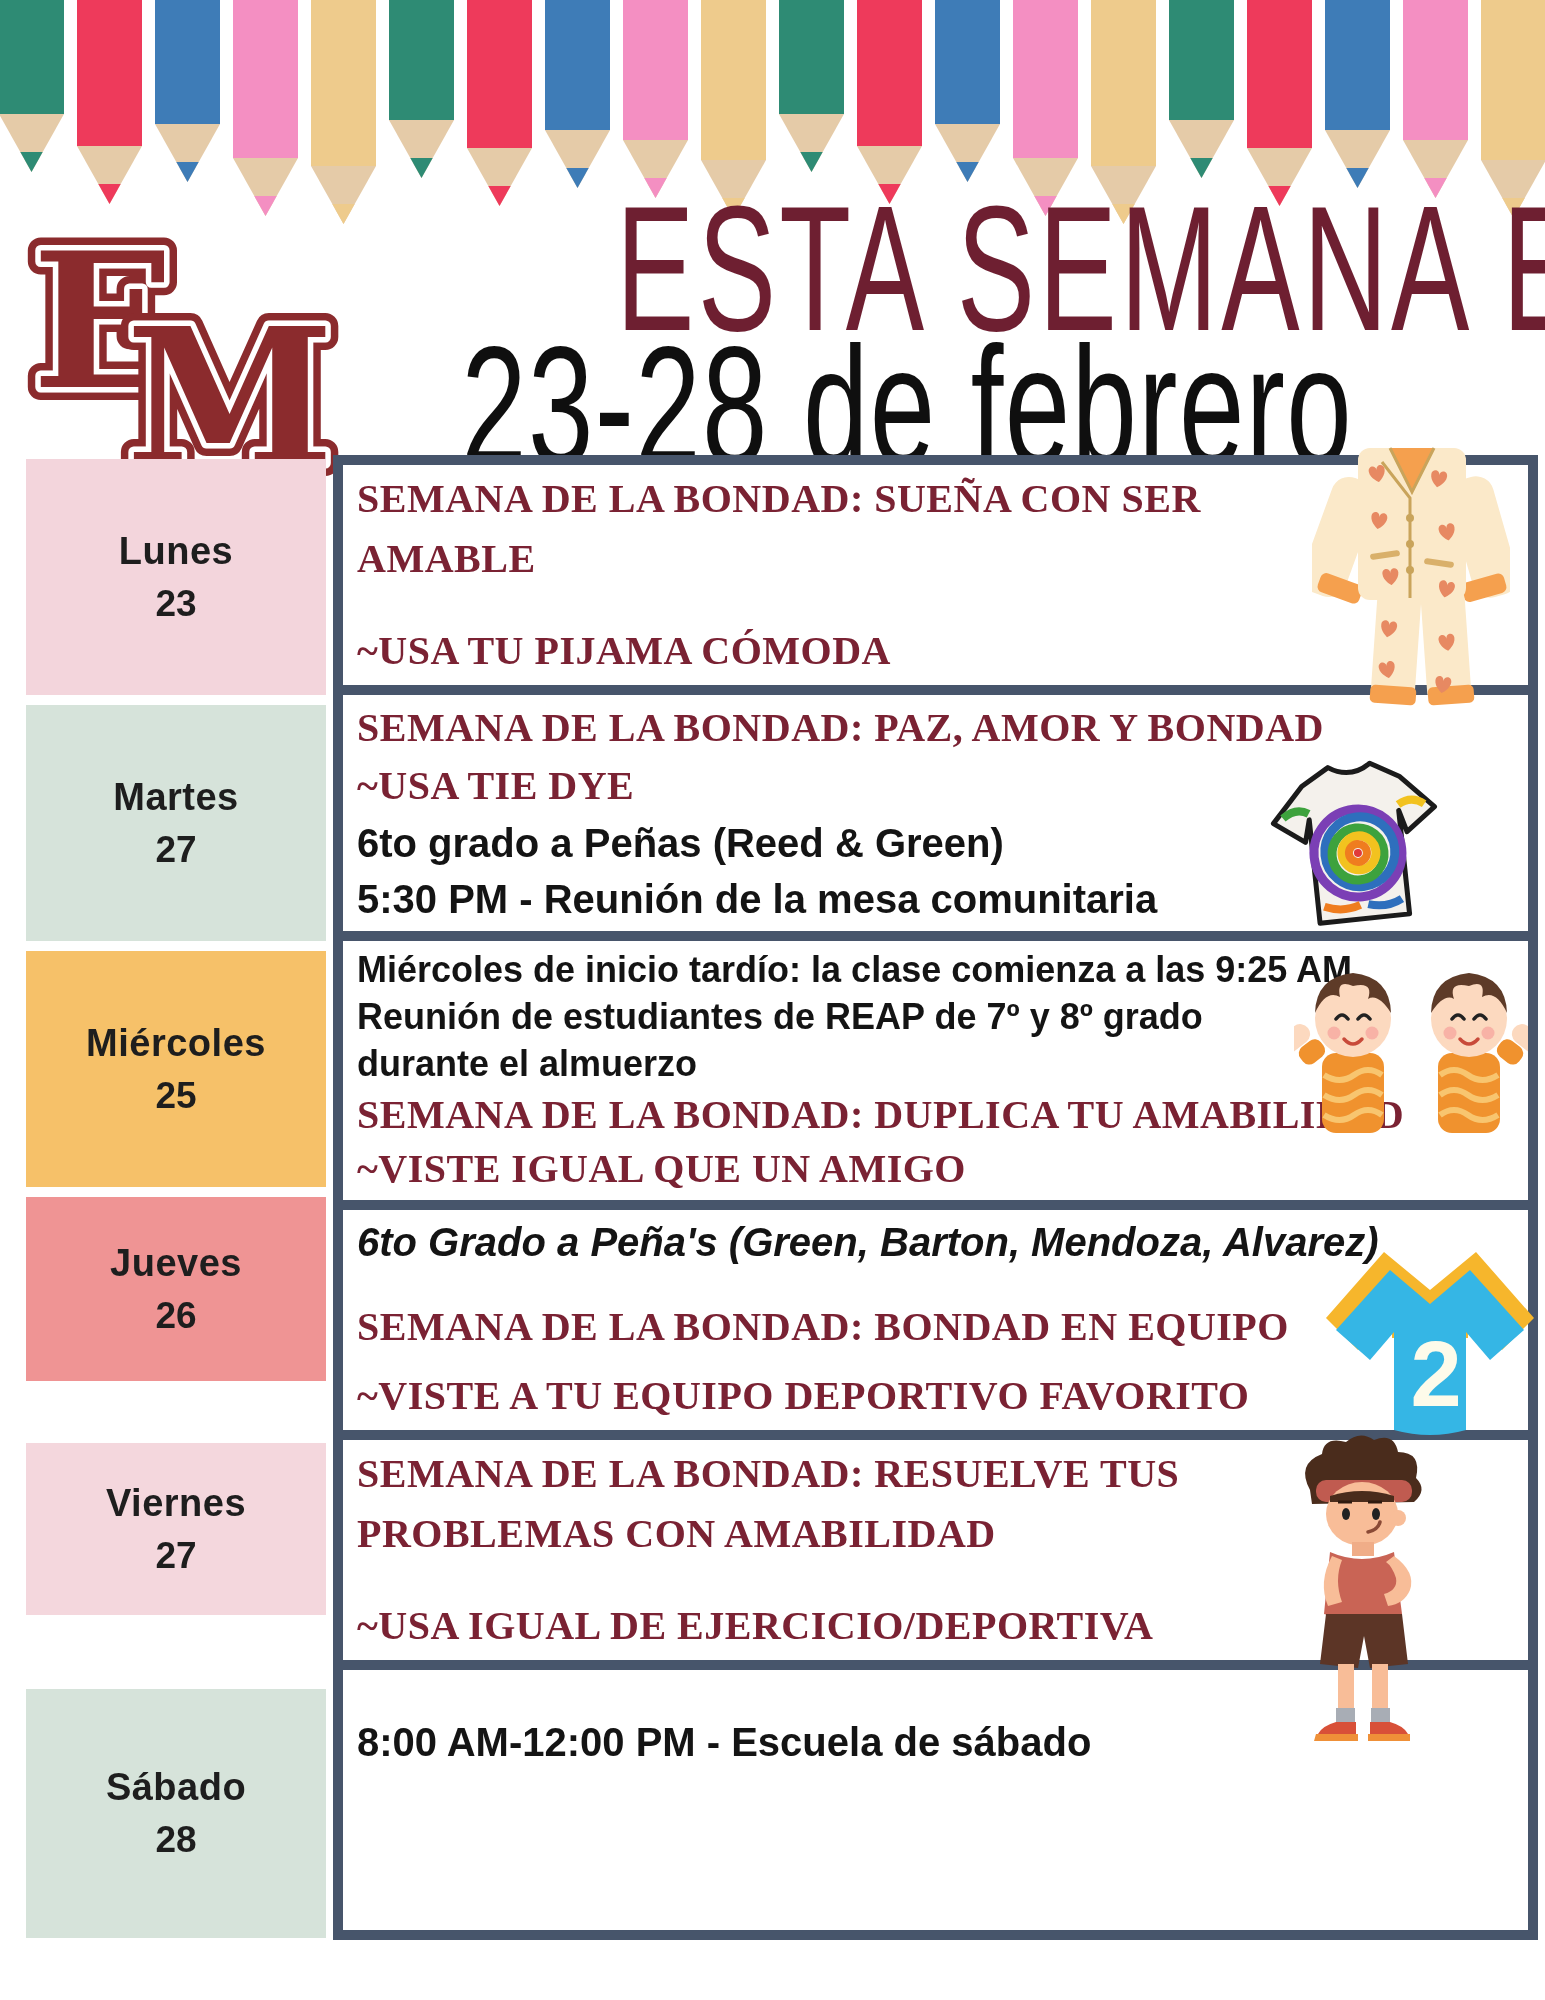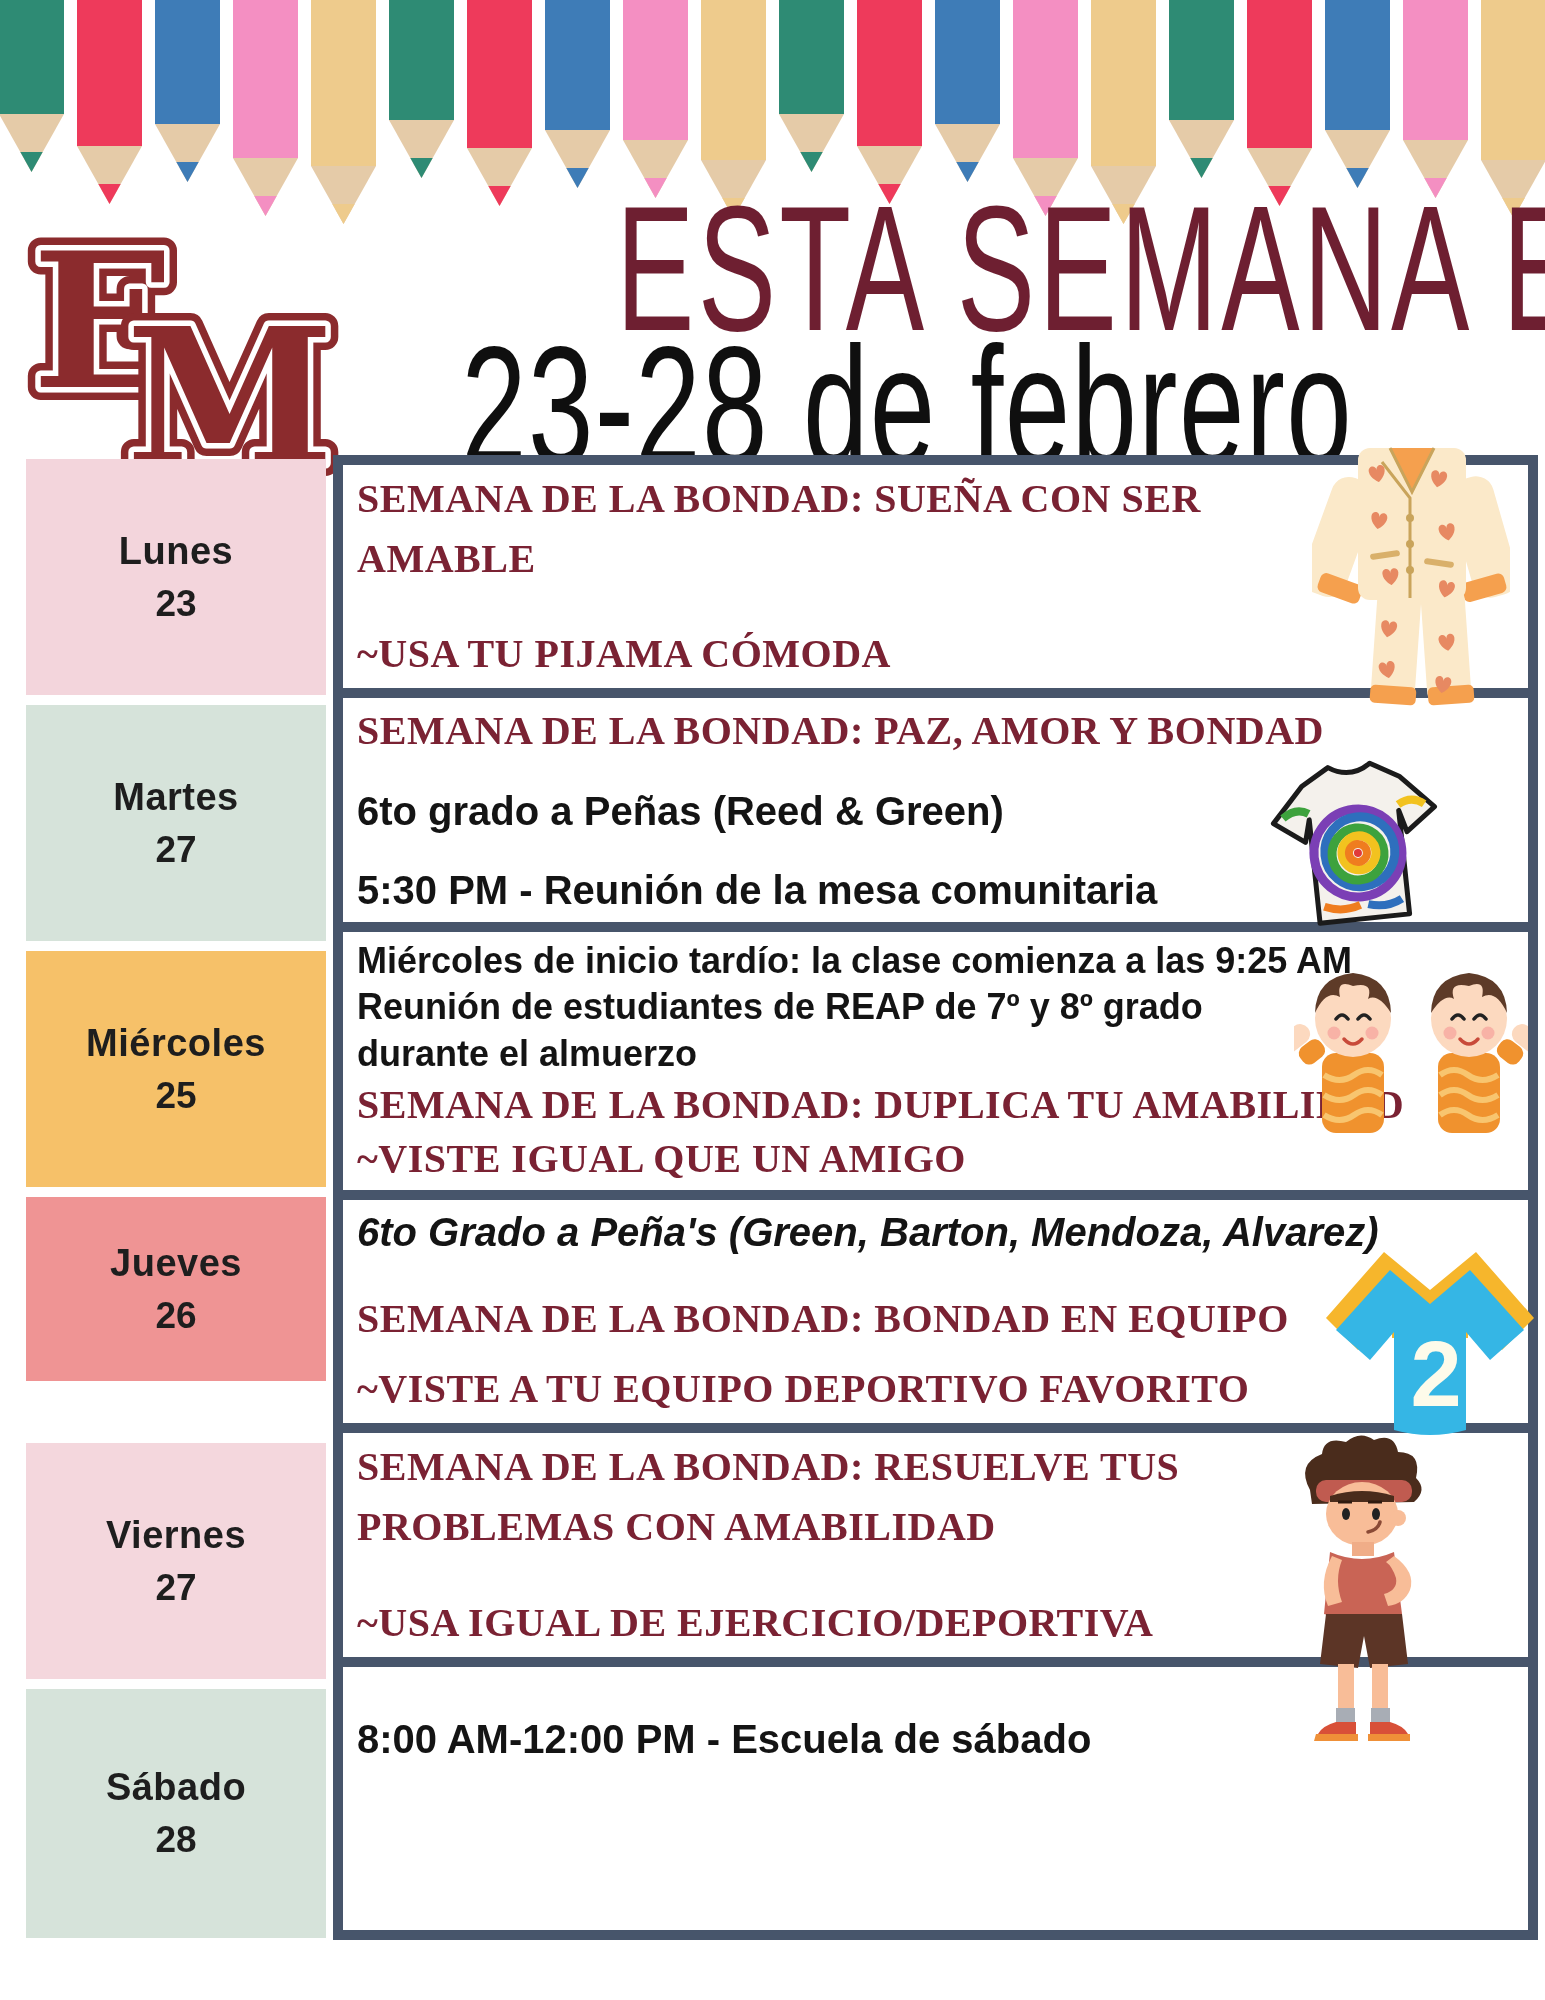--- a/index.html
+++ b/index.html
@@ -41,21 +41,21 @@
     position:absolute; left:26px; width:300px;
     display:flex; flex-direction:column; align-items:center; justify-content:center;
     font-weight:700; color:#1e1e1e; text-align:center;
   }
   .day .dname { font-size:38px; letter-spacing:.5px; }
   .day .dnum  { font-size:37px; margin-top:10px; }
   .day-0 { top:459px;  height:236px; }
   .day-1 { top:705px;  height:236px; }
   .day-2 { top:951px;  height:236px; }
   .day-3 { top:1197px; height:184px; }
-  .day-4 { top:1443px; height:236px; }
+  .day-4 { top:1443px; height:172px; }
   .day-5 { top:1689px; height:249px; }
 
   
   .content-box {
     position:absolute; left:333px; top:455px; width:1205px; height:1485px;
     background:#47556B; box-sizing:border-box; padding:10px;
     display:flex; flex-direction:column; gap:10px;
   }
   .cell {
     background:#ffffff; flex:1 1 0; position:relative;
@@ -256,20 +256,21 @@
     <div class="dnum">28</div>
   </div>
 
   <div class="content-box">
     <div class="cell cell-0">
       <div class="maroon">SEMANA DE LA BONDAD: SUEÑA CON SER AMABLE</div>
       <div class="maroon">~USA TU PIJAMA CÓMODA</div>
     </div>
     <div class="cell cell-1">
       <div class="maroon">SEMANA DE LA BONDAD: PAZ, AMOR Y BONDAD</div>
+      <div class="maroon">~USA TIE DYE</div>
       <div class="blackline">6to grado a Peñas (Reed &amp; Green)</div>
       <div class="blackline">5:30 PM - Reunión de la mesa comunitaria</div>
     </div>
     <div class="cell cell-2">
       <div class="blackline sm">Miércoles de inicio tardío: la clase comienza a las 9:25 AM</div>
       <div class="blackline sm">Reunión de estudiantes de REAP de 7º y 8º grado</div>
       <div class="blackline sm">durante el almuerzo</div>
       <div class="maroon">SEMANA DE LA BONDAD: DUPLICA TU AMABILIDAD</div>
       <div class="maroon">~VISTE IGUAL QUE UN AMIGO</div>
     </div>

